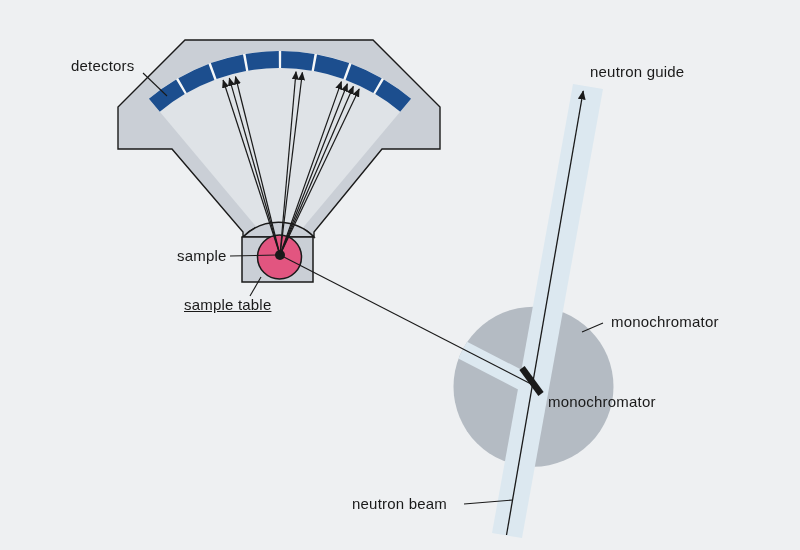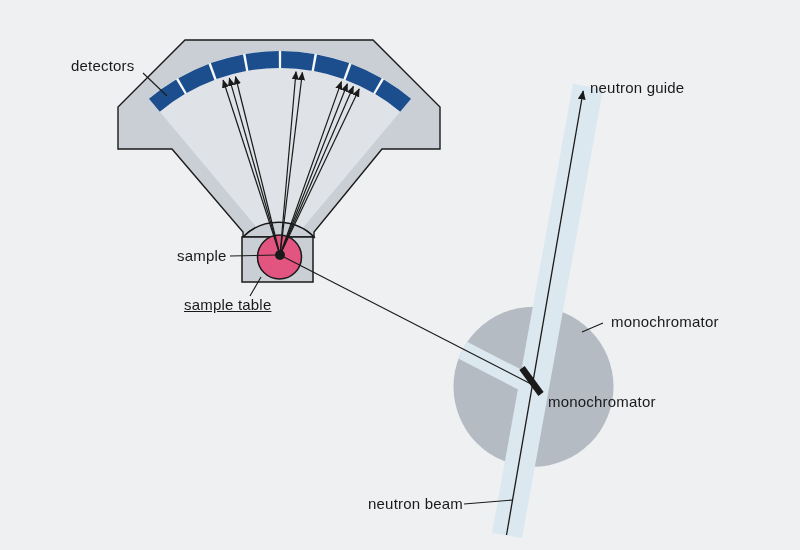--- a/index.html
+++ b/index.html
@@ -109,19 +109,19 @@
     <line class="c-thin" x1="143" y1="73" x2="167" y2="96"></line>
     <line class="c-thin" x1="230" y1="256" x2="277" y2="255"></line>
     <line class="c-thin" x1="250" y1="296" x2="261" y2="277"></line>
     <line class="c-thin" x1="582" y1="332" x2="603" y2="323"></line>
     <line class="c-thin" x1="464" y1="504" x2="513" y2="500"></line>
   </svg>
 
   <div class="label" style="left:71px;  top:57px;">detectors</div>
   <div class="label" style="left:177px; top:247px;text-align:center;">sample</div>
   <div class="label" style="left:184px; top:296px;text-decoration:underline;">sample table</div>
-  <div class="label" style="left:590px; top:63px;margin-top:16px;">neutron guide</div>
+  <div class="label" style="left:590px; top:63px;">neutron guide</div>
   <div class="label" style="left:611px; top:313px;">
     <div>monochromator</div>
   </div>
   <div class="label" style="left:548px; top:393px;">monochromator</div>
-  <div class="label" style="left:352px; top:495px;margin-left:16px;">neutron beam</div>
+  <div class="label" style="left:352px; top:495px;">neutron beam</div>
 </div>
 
 </body></html>

